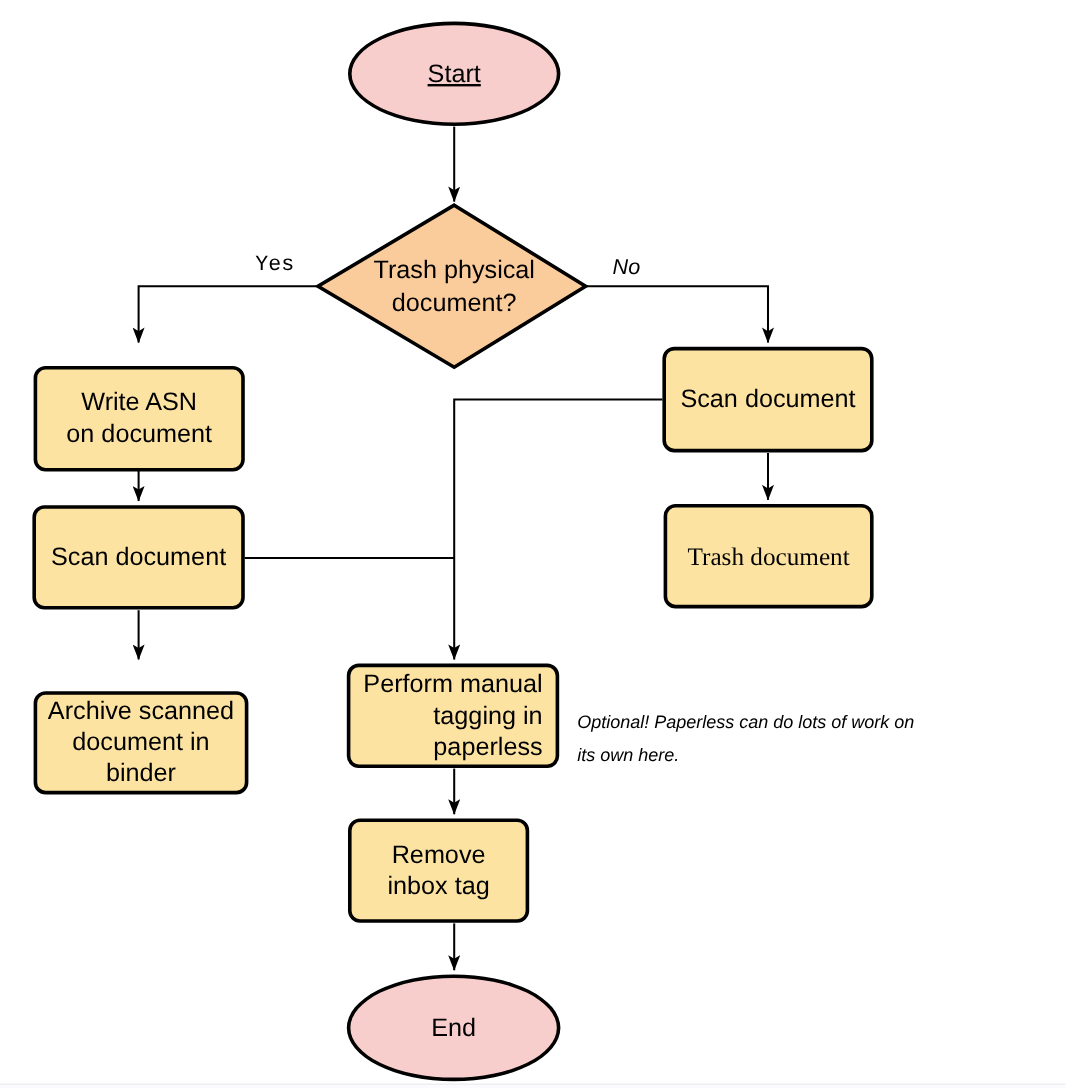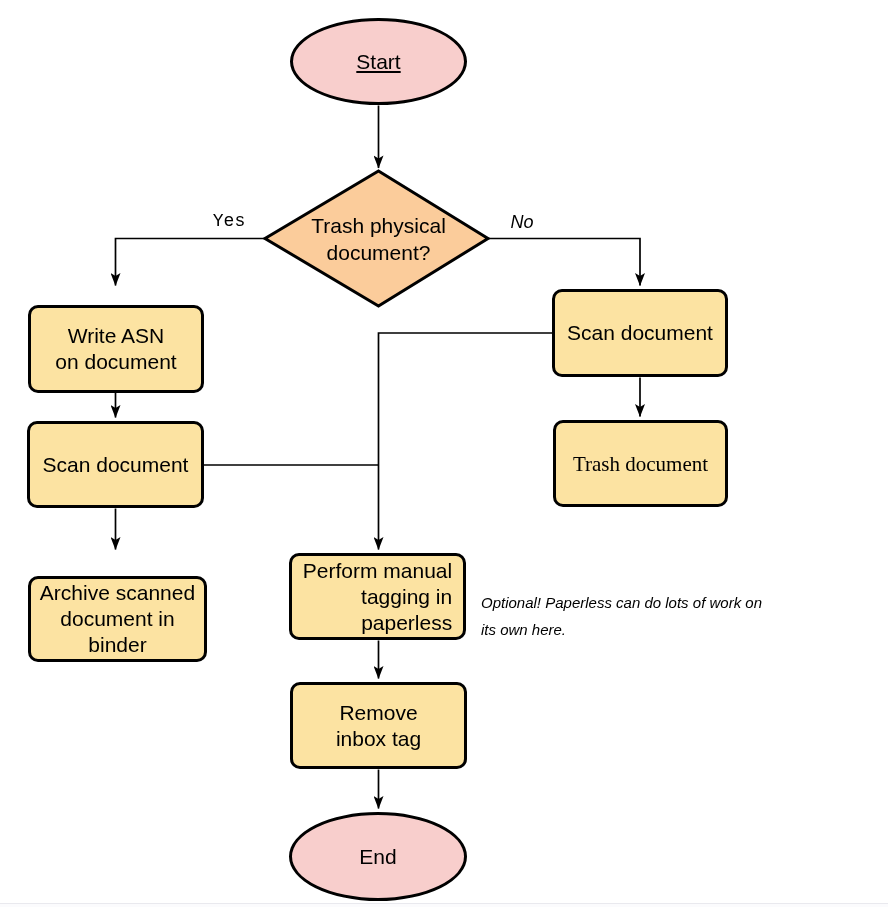--- a/index.html
+++ b/index.html
@@ -127,21 +127,21 @@
   <div class="node process" style="left:553px; top:420px; width:175px; height:87px;font-family:Liberation Serif, serif;">
     <span>Trash document</span>
   </div>
 
   <div class="node process" style="left:289px; top:553px; width:177px; height:87px;text-align:right;">
     <span>Perform manual
 tagging in
 paperless</span>
   </div>
 
-  <div class="node process" style="left:290px; top:682px; width:177px; height:87px;">
+  <div class="node process" style="left:290px; top:682px; width:151px; height:87px;">
     <span>Remove
 inbox tag</span>
   </div>
 
   <div class="edge-label" style="left:203px; top:211px; width:52px;font-family:Liberation Mono, monospace;">Yes</div>
   <div class="edge-label" style="left:496px; top:212px; width:52px;font-style:italic;">No</div>
 
   <div class="note" style="left:481px; top:589px; width:406px;">Optional! Paperless can do lots of work on
 its own here.</div>
 

